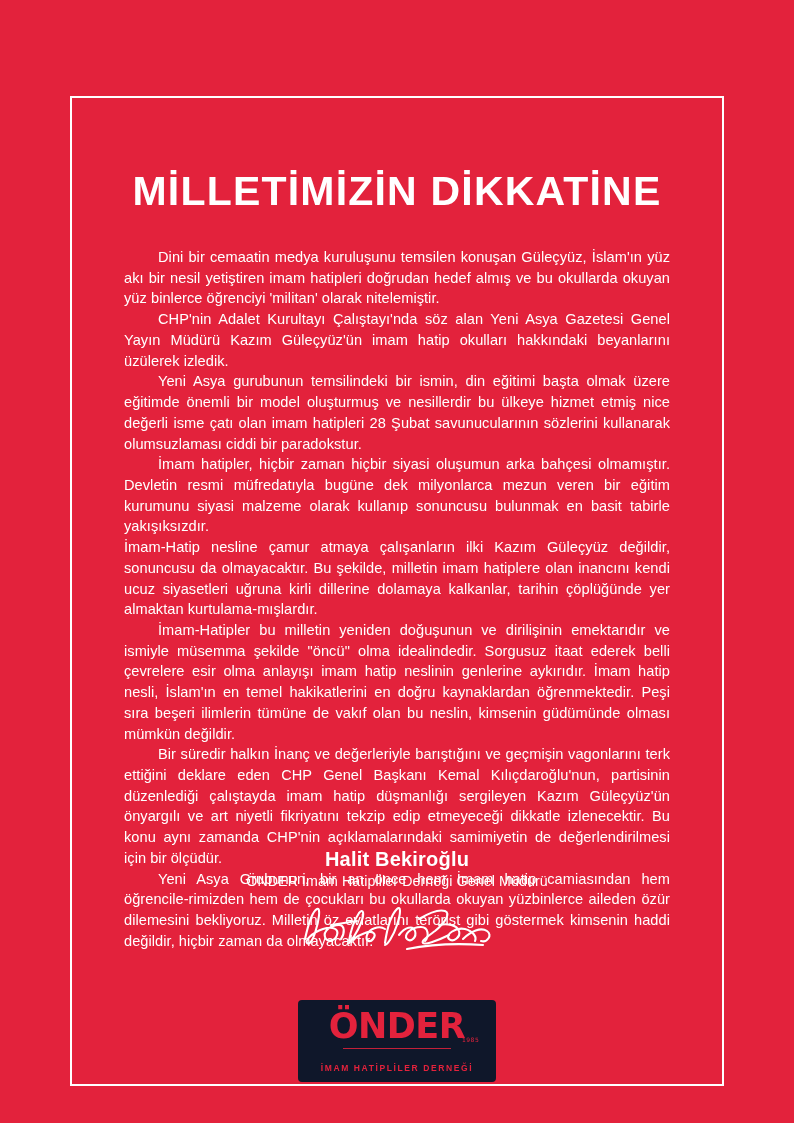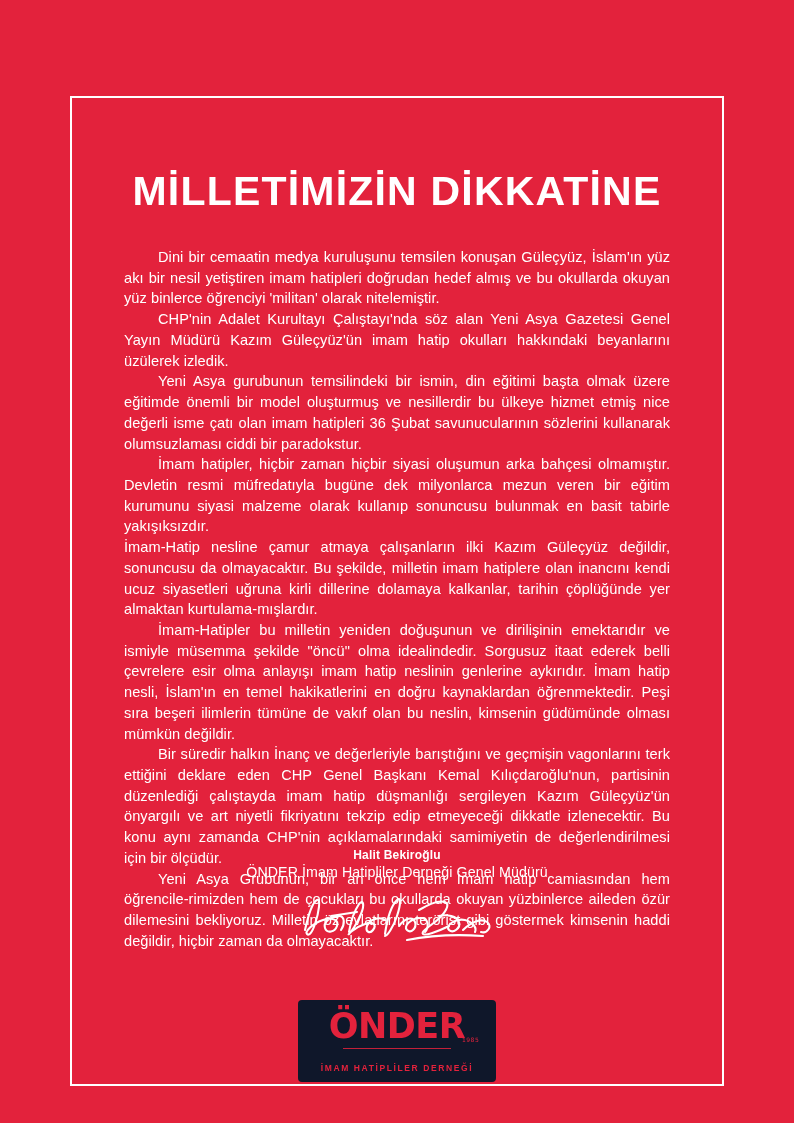--- a/index.html
+++ b/index.html
@@ -60,21 +60,21 @@
     text-indent: 0;
   }
   .signature-block {
     position: absolute;
     left: 124px;
     top: 848px;
     width: 546px;
     text-align: center;
   }
   .sig-name {
-    font-size: 12px;
+    font-size: 20px;
     font-weight: bold;
     margin: 0 0 2px 0;
     letter-spacing: 0.2px;
   }
   .sig-title {
     font-size: 14.2px;
     margin: 0;
     letter-spacing: 0.1px;
   }
   .sig-mark {
@@ -136,21 +136,21 @@
 <div class="page">
 
   <div class="frame"></div>
 
   <div class="content">
     <h1 class="headline">MİLLETİMİZİN DİKKATİNE</h1>
 
     <div class="body-text">
       <p>Dini bir cemaatin medya kuruluşunu temsilen konuşan Güleçyüz, İslam'ın yüz akı bir nesil yetiştiren imam hatipleri doğrudan hedef almış ve bu okullarda okuyan yüz binlerce öğrenciyi 'militan' olarak nitelemiştir.</p>
       <p>CHP'nin Adalet Kurultayı Çalıştayı'nda söz alan Yeni Asya Gazetesi Genel Yayın Müdürü Kazım Güleçyüz'ün imam hatip okulları hakkındaki beyanlarını üzülerek izledik.</p>
-      <p>Yeni Asya gurubunun temsilindeki bir ismin, din eğitimi başta olmak üzere eğitimde önemli bir model oluşturmuş ve nesillerdir bu ülkeye hizmet etmiş nice değerli isme çatı olan imam hatipleri 36 Şubat savunucularının sözlerini kullanarak olumsuzlaması ciddi bir paradokstur.</p>
+      <p>Yeni Asya gurubunun temsilindeki bir ismin, din eğitimi başta olmak üzere eğitimde önemli bir model oluşturmuş ve nesillerdir bu ülkeye hizmet etmiş nice değerli isme çatı olan imam hatipleri 28 Şubat savunucularının sözlerini kullanarak olumsuzlaması ciddi bir paradokstur.</p>
       <p>İmam hatipler, hiçbir zaman hiçbir siyasi oluşumun arka bahçesi olmamıştır. Devletin resmi müfredatıyla bugüne dek milyonlarca mezun veren bir eğitim kurumunu siyasi malzeme olarak kullanıp sonuncusu bulunmak en basit tabirle yakışıksızdır.</p>
       <p class="noindent">İmam-Hatip nesline çamur atmaya çalışanların ilki Kazım Güleçyüz değildir, sonuncusu da olmayacaktır. Bu şekilde, milletin imam hatiplere olan inancını kendi ucuz siyasetleri uğruna kirli dillerine dolamaya kalkanlar, tarihin çöplüğünde yer almaktan kurtulama-mışlardır.</p>
       <p>İmam-Hatipler bu milletin yeniden doğuşunun ve dirilişinin emektarıdır ve ismiyle müsemma şekilde "öncü" olma idealindedir. Sorgusuz itaat ederek belli çevrelere esir olma anlayışı imam hatip neslinin genlerine aykırıdır. İmam hatip nesli, İslam'ın en temel hakikatlerini en doğru kaynaklardan öğrenmektedir. Peşi sıra beşeri ilimlerin tümüne de vakıf olan bu neslin, kimsenin güdümünde olması mümkün değildir.</p>
       <p>Bir süredir halkın İnanç ve değerleriyle barıştığını ve geçmişin vagonlarını terk ettiğini deklare eden CHP Genel Başkanı Kemal Kılıçdaroğlu'nun, partisinin düzenlediği çalıştayda imam hatip düşmanlığı sergileyen Kazım Güleçyüz'ün önyargılı ve art niyetli fikriyatını tekzip edip etmeyeceği dikkatle izlenecektir. Bu konu aynı zamanda CHP'nin açıklamalarındaki samimiyetin de değerlendirilmesi için bir ölçüdür.</p>
       <p>Yeni Asya Grubunun, bir an önce hem İmam hatip camiasından hem öğrencile-rimizden hem de çocukları bu okullarda okuyan yüzbinlerce aileden özür dilemesini bekliyoruz. Milletin öz evlatlarını terörist gibi göstermek kimsenin haddi değildir, hiçbir zaman da olmayacaktır.</p>
     </div>
   </div>
 
   <div class="signature-block">
     <p class="sig-name">Halit Bekiroğlu</p>

